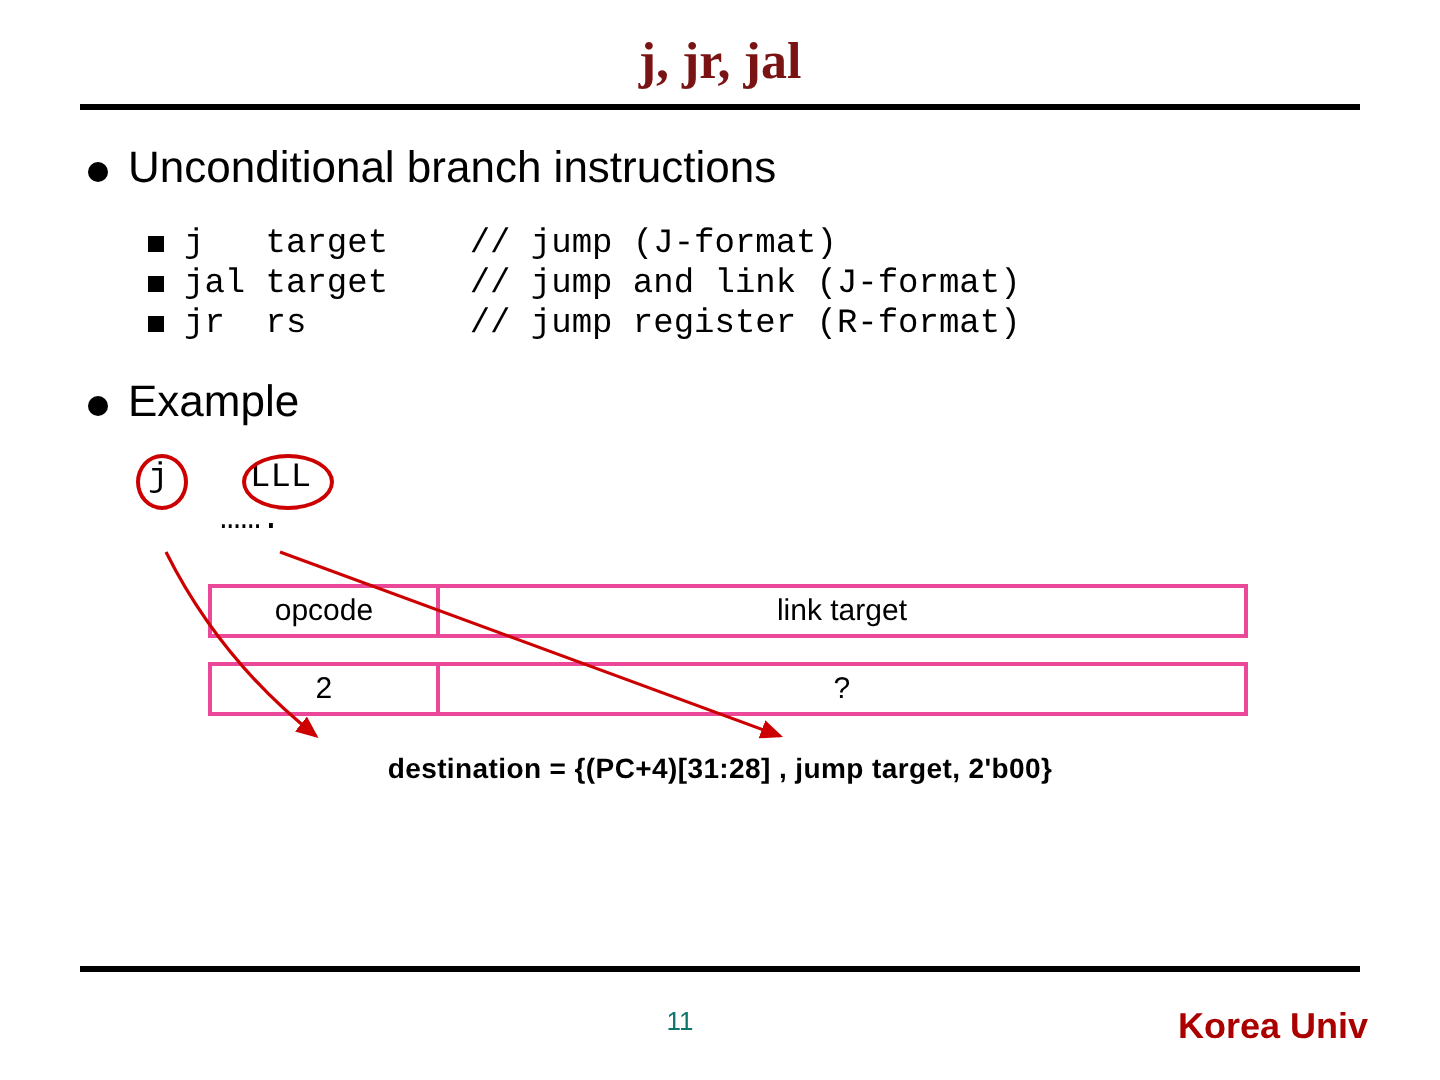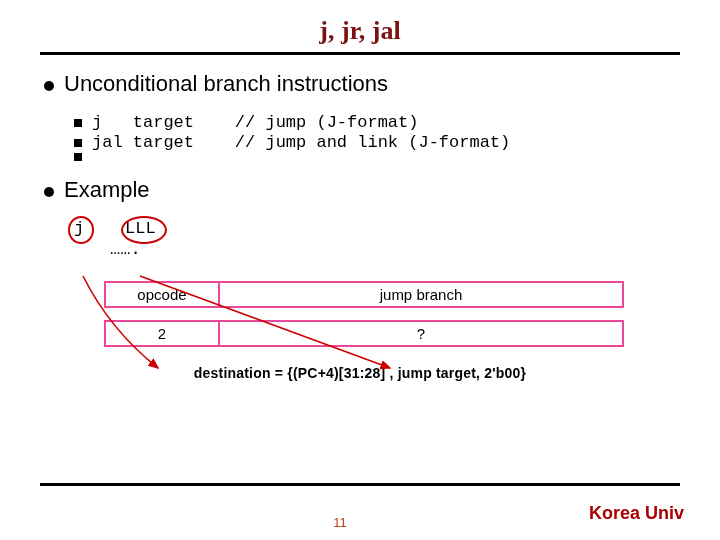--- a/index.html
+++ b/index.html
@@ -142,26 +142,26 @@
   .bottom-rule {
     border: none;
     border-top: 3px solid #000;
     position: absolute;
     left: 40px;
     right: 40px;
     bottom: 46px;
   }
   .page-num {
     position: absolute;
-    bottom: 10px;
+    bottom: 22px;
     left: 0;
     width: 680px;
     text-align: center;
     font-size: 13px;
-    color: #c2410c;
+    color: #0f766e;
     font-family: Arial, sans-serif;
   }
   .footer-right {
     position: absolute;
     bottom: 16px;
     right: 36px;
     font-weight: bold;
     color: #aa0000;
     font-size: 18px;
     font-family: Arial, sans-serif;
@@ -192,20 +192,21 @@
       <div class="subitem">
         <span class="sq"></span>
         <span class="code-row">j   target    // jump (J-format)</span>
       </div>
       <div class="subitem">
         <span class="sq"></span>
         <span class="code-row">jal target    // jump and link (J-format)</span>
       </div>
       <div class="subitem">
         <span class="sq"></span>
+        <span class="code-row">jr  rs        // jump register (R-format)</span>
       </div>
     </div>
 
     <div class="bullet-main">
       <span class="dot"></span>
       <span>Example</span>
     </div>
 
     <div class="example-block">
       <div class="mono">
@@ -222,21 +223,21 @@
 
     <div class="table-wrap">
       <table class="fmt">
         <colgroup>
             <col class="op">
             <col class="tg">
           </colgroup>
         <tbody>
             <tr>
           <td>opcode</td>
-          <td>jump branch</td>
+          <td>link target</td>
         </tr>
       </tbody>
         </table>
       <div class="gap"></div>
       <table class="fmt">
         <colgroup>
             <col class="op">
             <col class="tg">
           </colgroup>
         <tbody>

